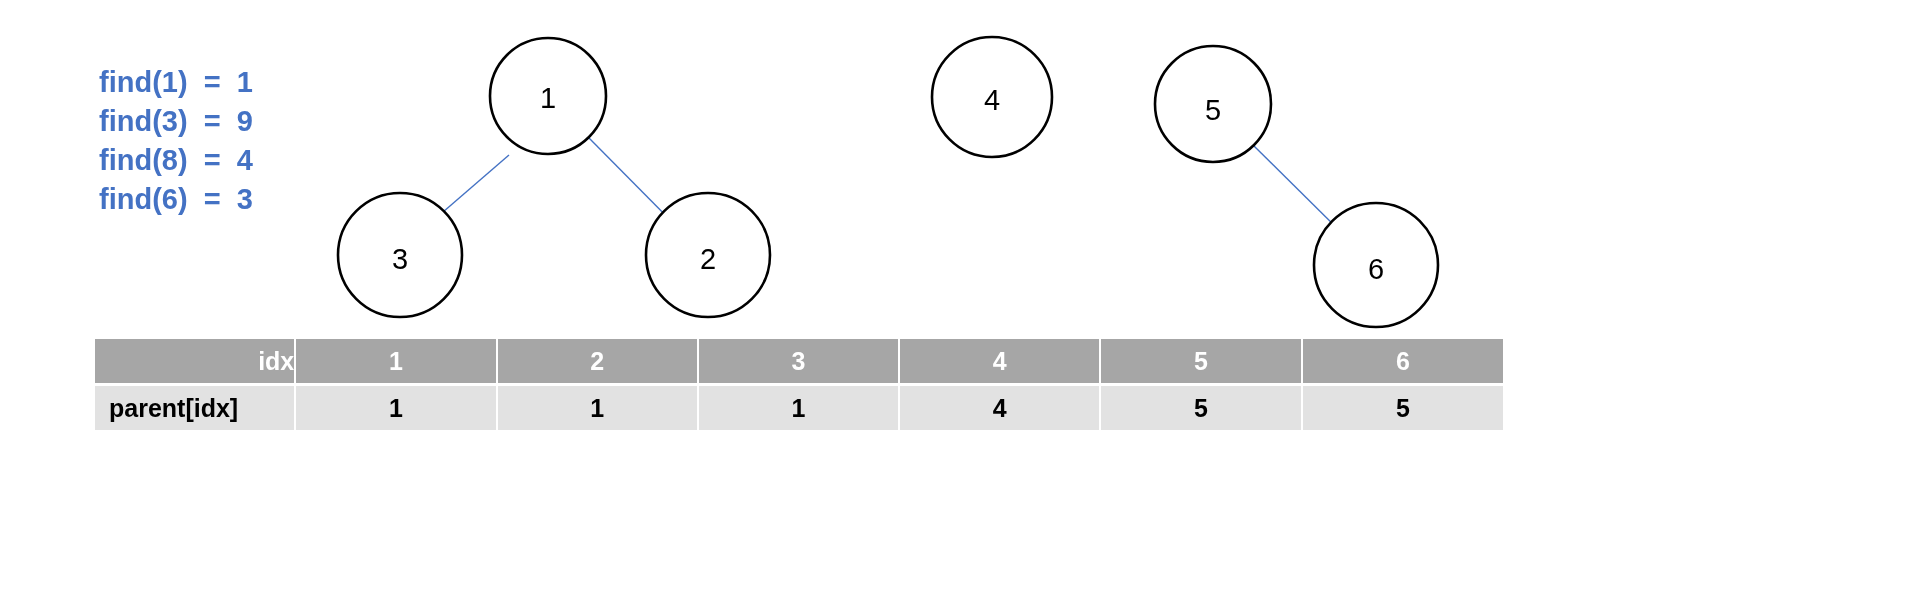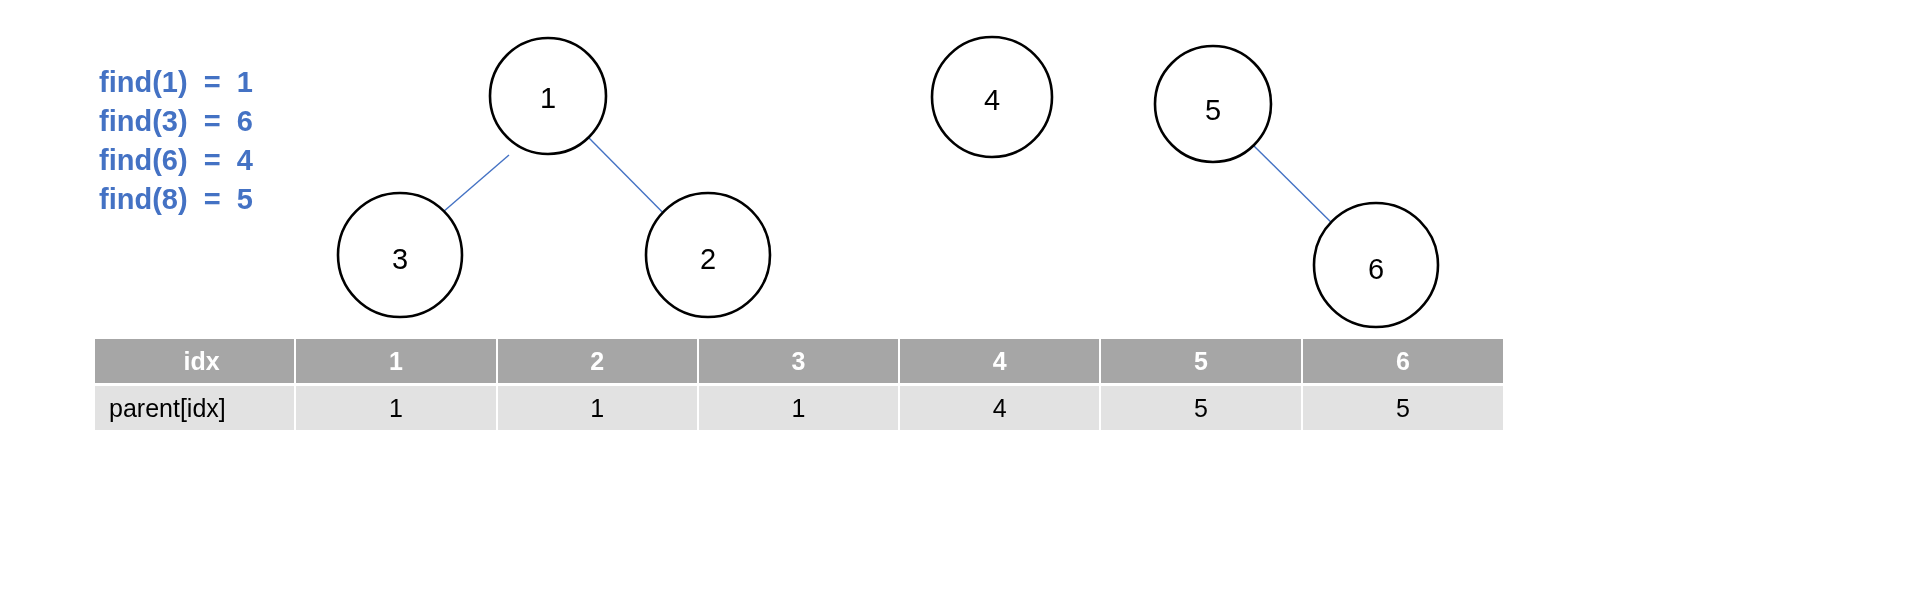--- a/index.html
+++ b/index.html
@@ -77,49 +77,49 @@
   }
   #parent-table thead th {
     background: #a6a6a6;
     color: #ffffff;
     font-weight: bold;
     text-align: center;
     border-right: 2px solid #ffffff;
   }
   #parent-table thead th:last-child { border-right: 0; }
   #parent-table thead th.rowhead {
-    text-align: center;
+    text-align: right;
     padding-left: 14px;
   }
   #parent-table tbody td {
     background: #e2e2e2;
     color: #000000;
-    font-weight: normal;
+    font-weight: bold;
     text-align: center;
     border-right: 2px solid #ffffff;
     border-top: 3px solid #ffffff;
   }
   #parent-table tbody td:last-child { border-right: 0; }
   #parent-table tbody td.rowhead {
     text-align: left;
     padding-left: 14px;
   }
   col.first-col { width: 200px; }
   col.data-col  { width: 201px; }
 </style>
 </head>
 <body>
 
 <div id="stage">
 
   <div id="find-list">
     <div class="find-line">find(1)  =  1</div>
-    <div class="find-line">find(3)  =  6</div>
-    <div class="find-line">find(6)  =  4</div>
-    <div class="find-line">find(8)  =  5</div>
+    <div class="find-line">find(3)  =  9</div>
+    <div class="find-line">find(8)  =  4</div>
+    <div class="find-line">find(6)  =  3</div>
   </div>
 
   <svg id="graph-svg" viewBox="0 0 1920 340">
     <g>
       <line class="edge-line" x1="443" y1="212" x2="509" y2="155"></line>
       <line class="edge-line" x1="589" y1="138" x2="688" y2="238"></line>
       <line class="edge-line" x1="1254" y1="146" x2="1349" y2="240"></line>
     </g>
     <g>
       <g>

